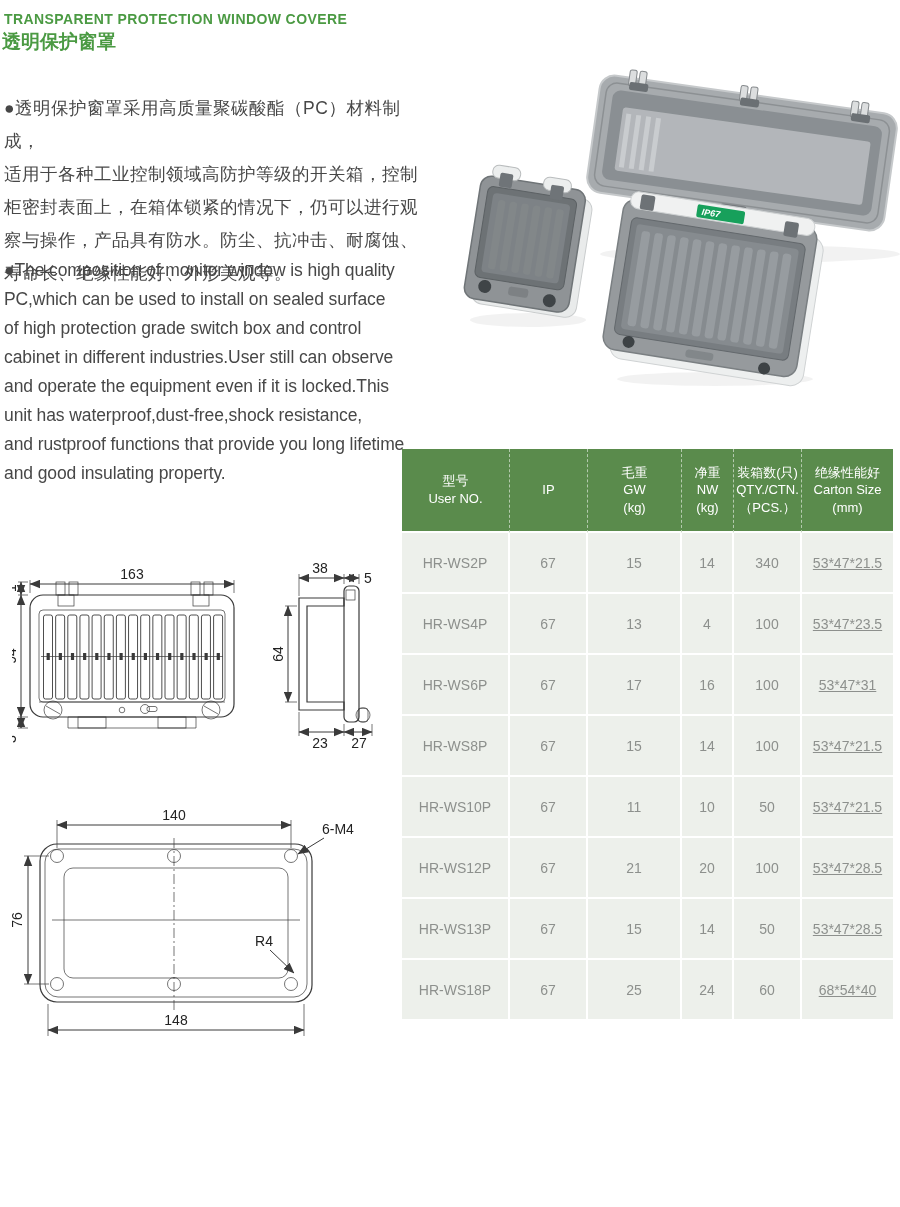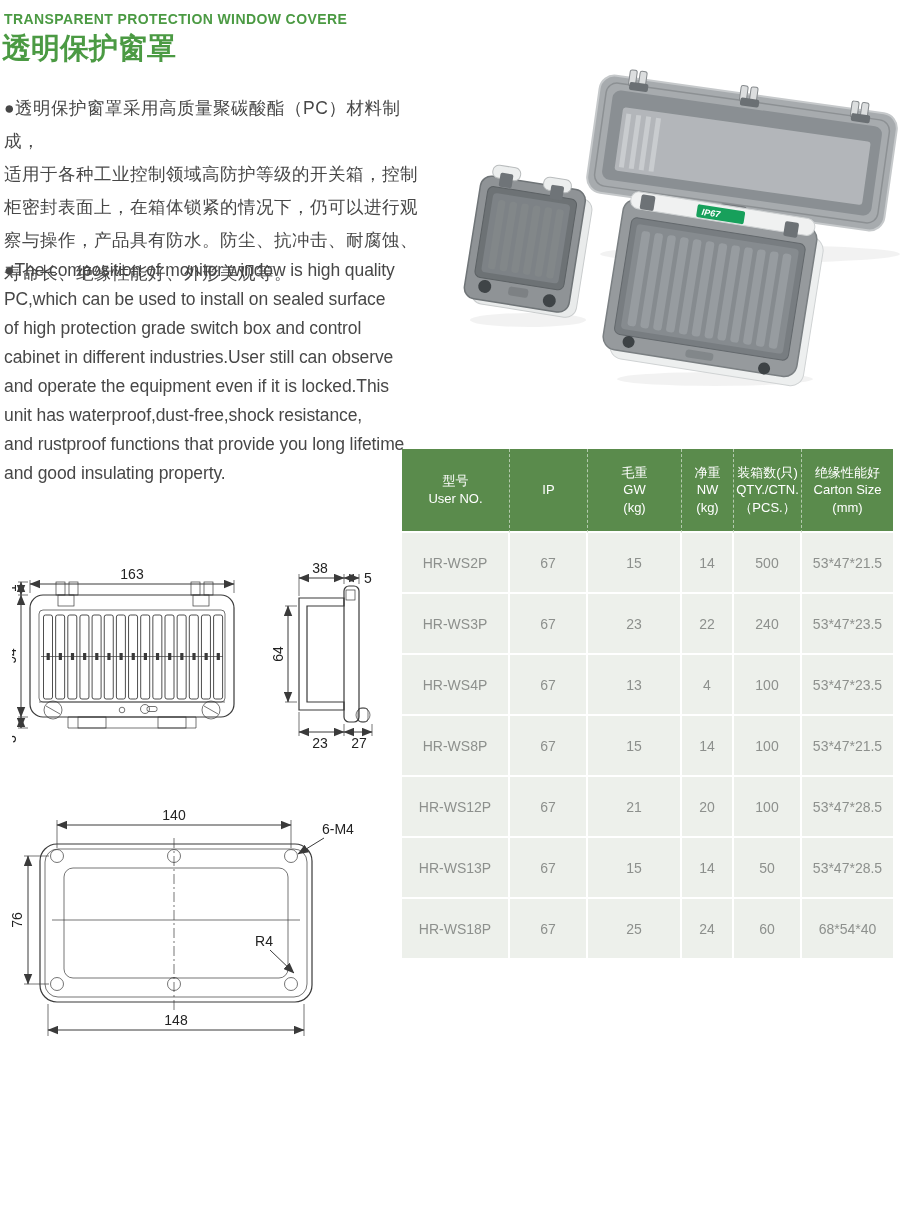--- a/index.html
+++ b/index.html
@@ -1,40 +1,40 @@
 <!DOCTYPE html>
 <html><head>
 <meta charset="utf-8">
 <style>
   html,body{margin:0;padding:0;background:#ffffff;}
   .page{position:relative;width:900px;height:1207px;background:#ffffff;overflow:hidden;
         font-family:"Liberation Sans",sans-serif;color:#454545;margin-top:8px;}
 
   .title-en{position:absolute;left:4px;top:3px;font-size:14px;font-weight:bold;
             letter-spacing:.4px;color:#4b9a43;}
-  .title-zh{position:absolute;left:2px;top:21px;font-size:29px;font-weight:bold;color:#4b9a43;}
+  .title-zh{position:absolute;left:2px;top:21px;font-size:19px;font-weight:bold;color:#4b9a43;}
 
   .para{position:absolute;left:4px;width:414px;white-space:pre-line;color:#474747;}
   .para-zh{top:66px;font-size:17.5px;line-height:33px;letter-spacing:.5px;}
   .para-en{top:230px;font-size:17.5px;line-height:29px;letter-spacing:-.1px;}
 
   .photo{position:absolute;left:420px;top:40px;}
   .drawing1{position:absolute;left:12px;top:552px;}
   .drawing2{position:absolute;left:12px;top:788px;}
 
   .spec{position:absolute;left:402px;top:441px;}
   table.spec-table{border-collapse:separate;border-spacing:0;width:491px;table-layout:fixed;}
   table.spec-table th{background:#5a8b4c;color:#ffffff;font-weight:normal;font-size:13px;
        line-height:1.35;white-space:pre-line;height:82px;vertical-align:middle;text-align:center;
        border-right:1px dashed rgba(255,255,255,.55);border-bottom:2px solid #ffffff;padding:0 2px;}
   table.spec-table th:last-child{border-right:0;}
   table.spec-table td{background:#edf0eb;color:#8d908d;font-size:14px;height:59px;
        text-align:center;vertical-align:middle;
        border-right:2px solid #ffffff;border-bottom:2px solid #ffffff;padding:0 2px;}
-  table.spec-table td:last-child{border-right:0;}
+  table.spec-table td:last-child{border-right:0;text-decoration:underline;}
   table.spec-table tr:last-child td{border-bottom:0;}
 
   .ln{fill:none;stroke:#3a3a3a;stroke-width:1.2;}
   .lnt{fill:none;stroke:#3a3a3a;stroke-width:.7;}
   .dim{font:14px "Liberation Sans",sans-serif;fill:#222222;}
   .dimln{stroke:#3a3a3a;stroke-width:1;fill:none;}
 </style>
 </head>
 <body>
 
@@ -331,48 +331,56 @@
 Carton Size
 (mm)</th>
           </tr>
       </thead>
       <tbody>
           <tr>
             <td>HR-WS2P</td>
             <td>67</td>
             <td>15</td>
             <td>14</td>
-            <td>500</td>
+            <td>340</td>
             <td>53*47*21.5</td>
-          </tr>
-          <tr>
-            <td>HR-WS3P</td>
-            <td>67</td>
-            <td>23</td>
-            <td>22</td>
-            <td>240</td>
-            <td>53*47*23.5</td>
           </tr>
           <tr>
             <td>HR-WS4P</td>
             <td>67</td>
             <td>13</td>
             <td>4</td>
             <td>100</td>
             <td>53*47*23.5</td>
           </tr>
           <tr>
+            <td>HR-WS6P</td>
+            <td>67</td>
+            <td>17</td>
+            <td>16</td>
+            <td>100</td>
+            <td>53*47*31</td>
+          </tr>
+          <tr>
             <td>HR-WS8P</td>
             <td>67</td>
             <td>15</td>
             <td>14</td>
             <td>100</td>
             <td>53*47*21.5</td>
           </tr>
           <tr>
+            <td>HR-WS10P</td>
+            <td>67</td>
+            <td>11</td>
+            <td>10</td>
+            <td>50</td>
+            <td>53*47*21.5</td>
+          </tr>
+          <tr>
             <td>HR-WS12P</td>
             <td>67</td>
             <td>21</td>
             <td>20</td>
             <td>100</td>
             <td>53*47*28.5</td>
           </tr>
           <tr>
             <td>HR-WS13P</td>
             <td>67</td>

